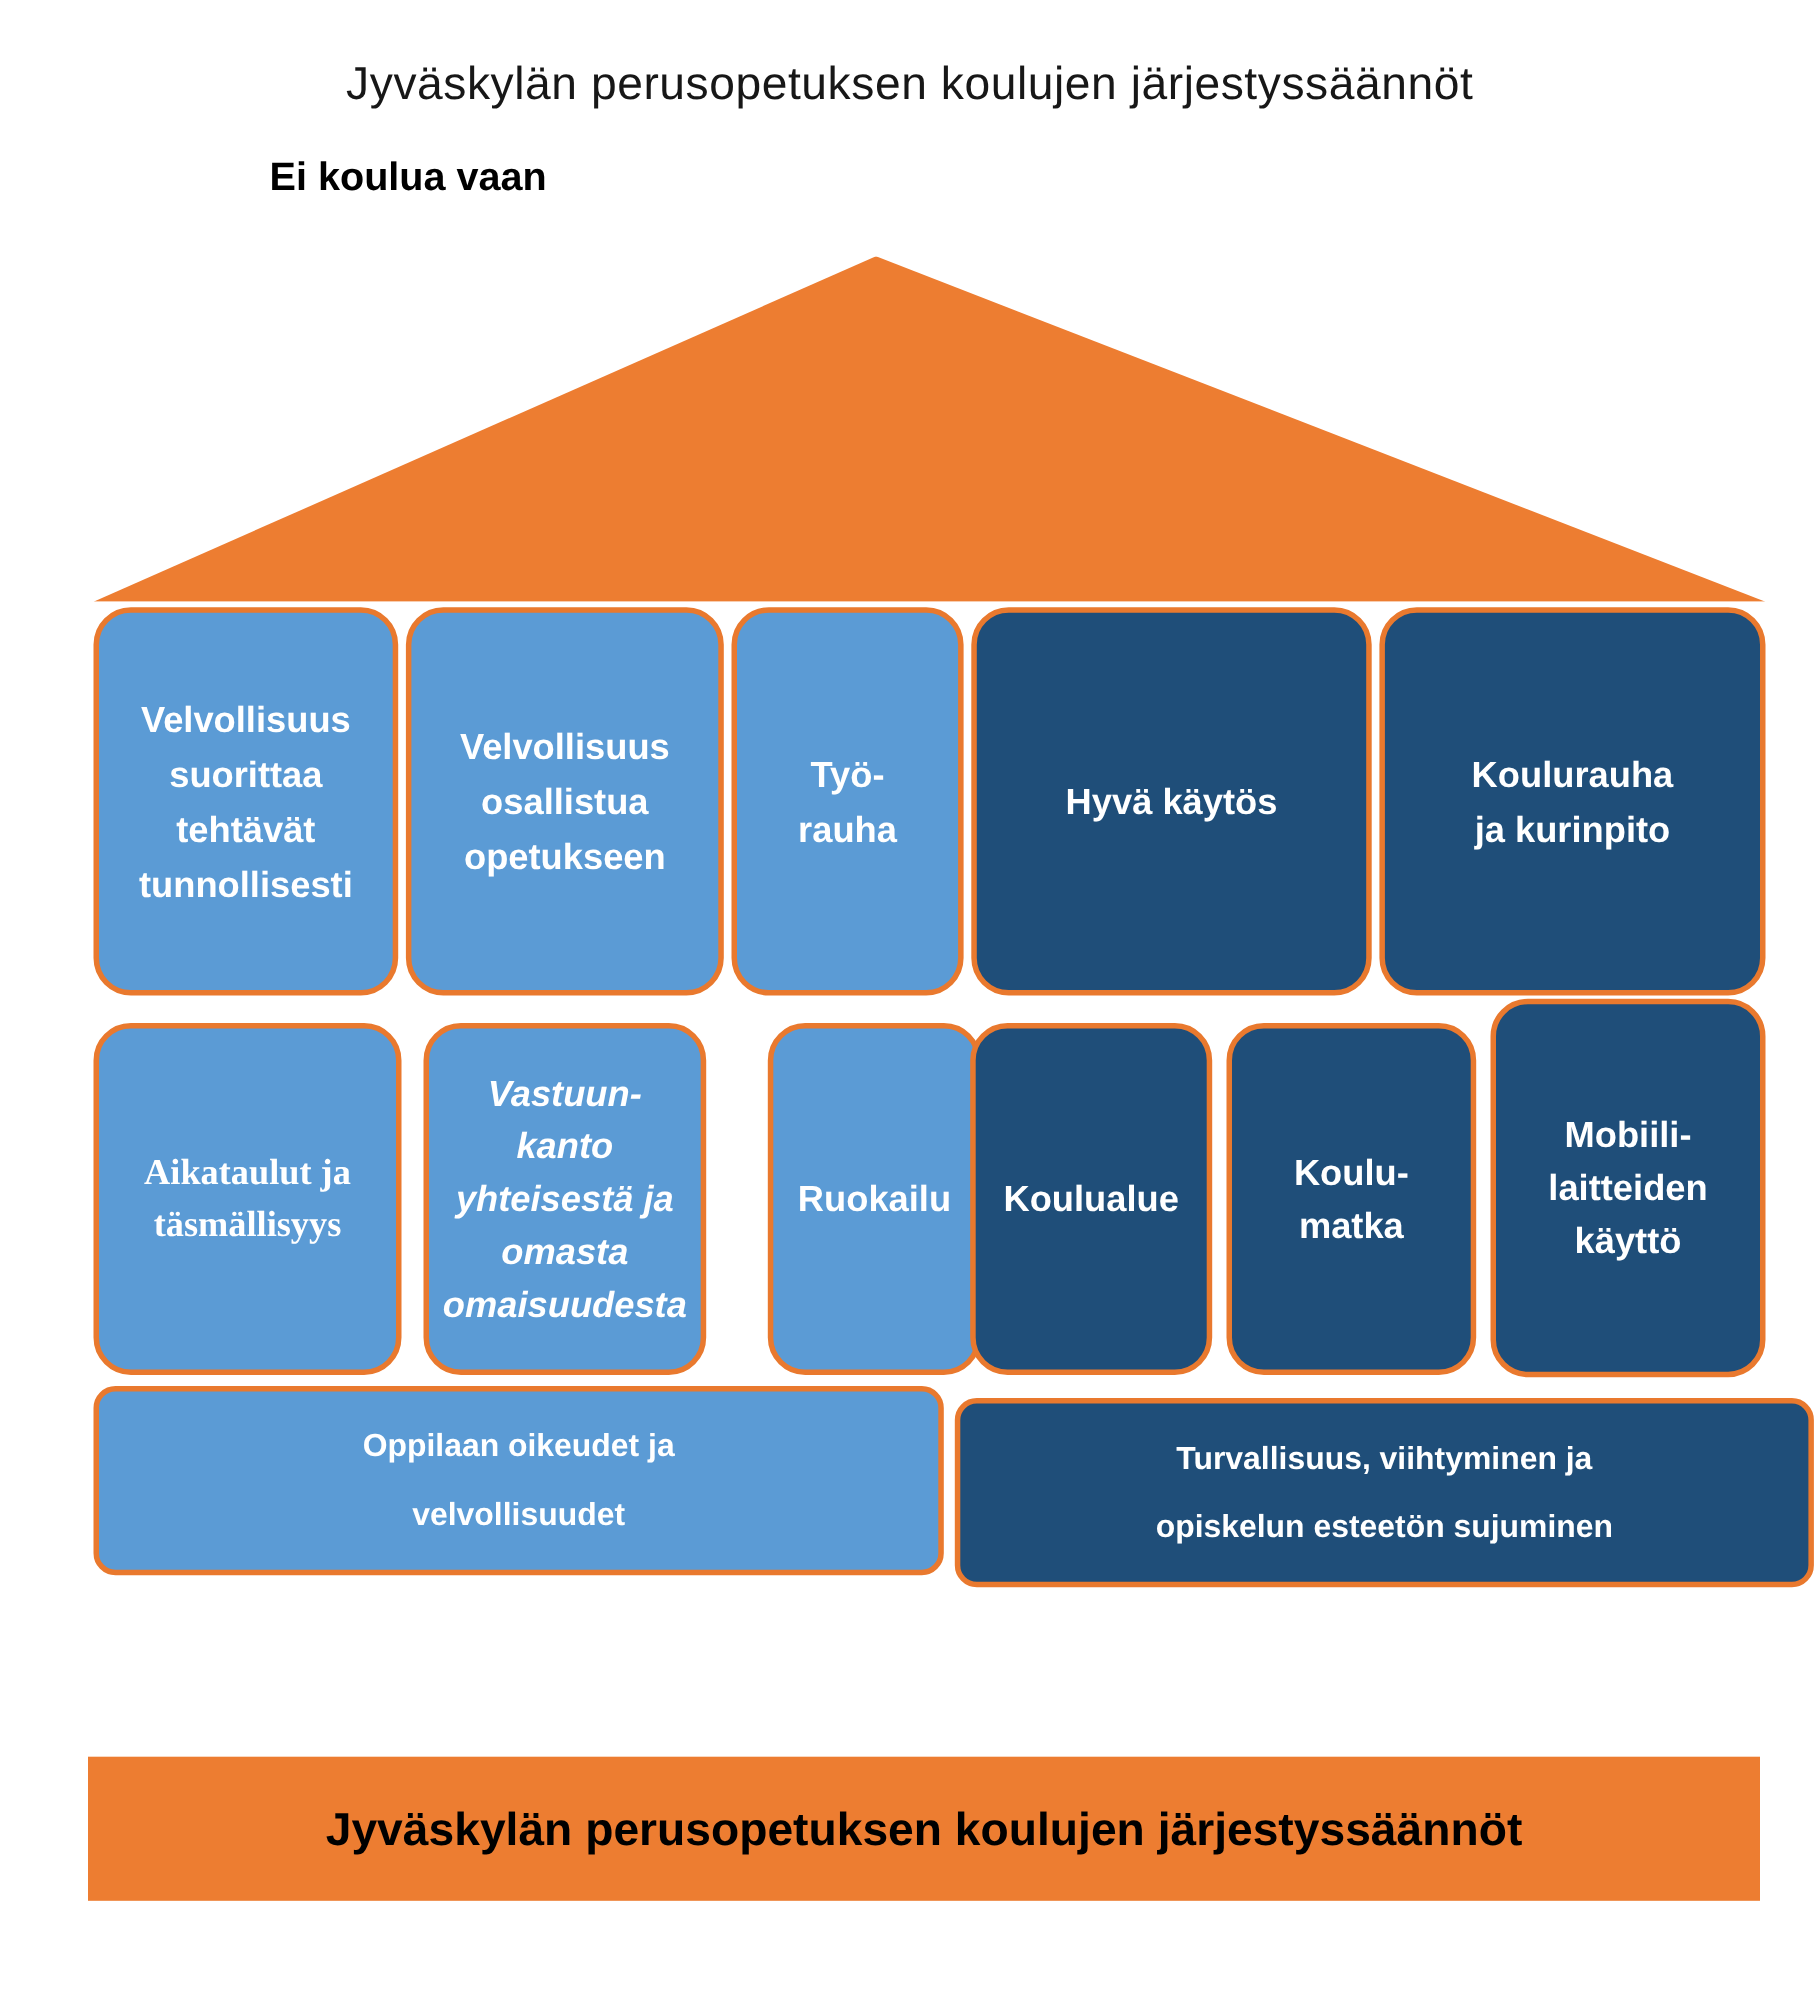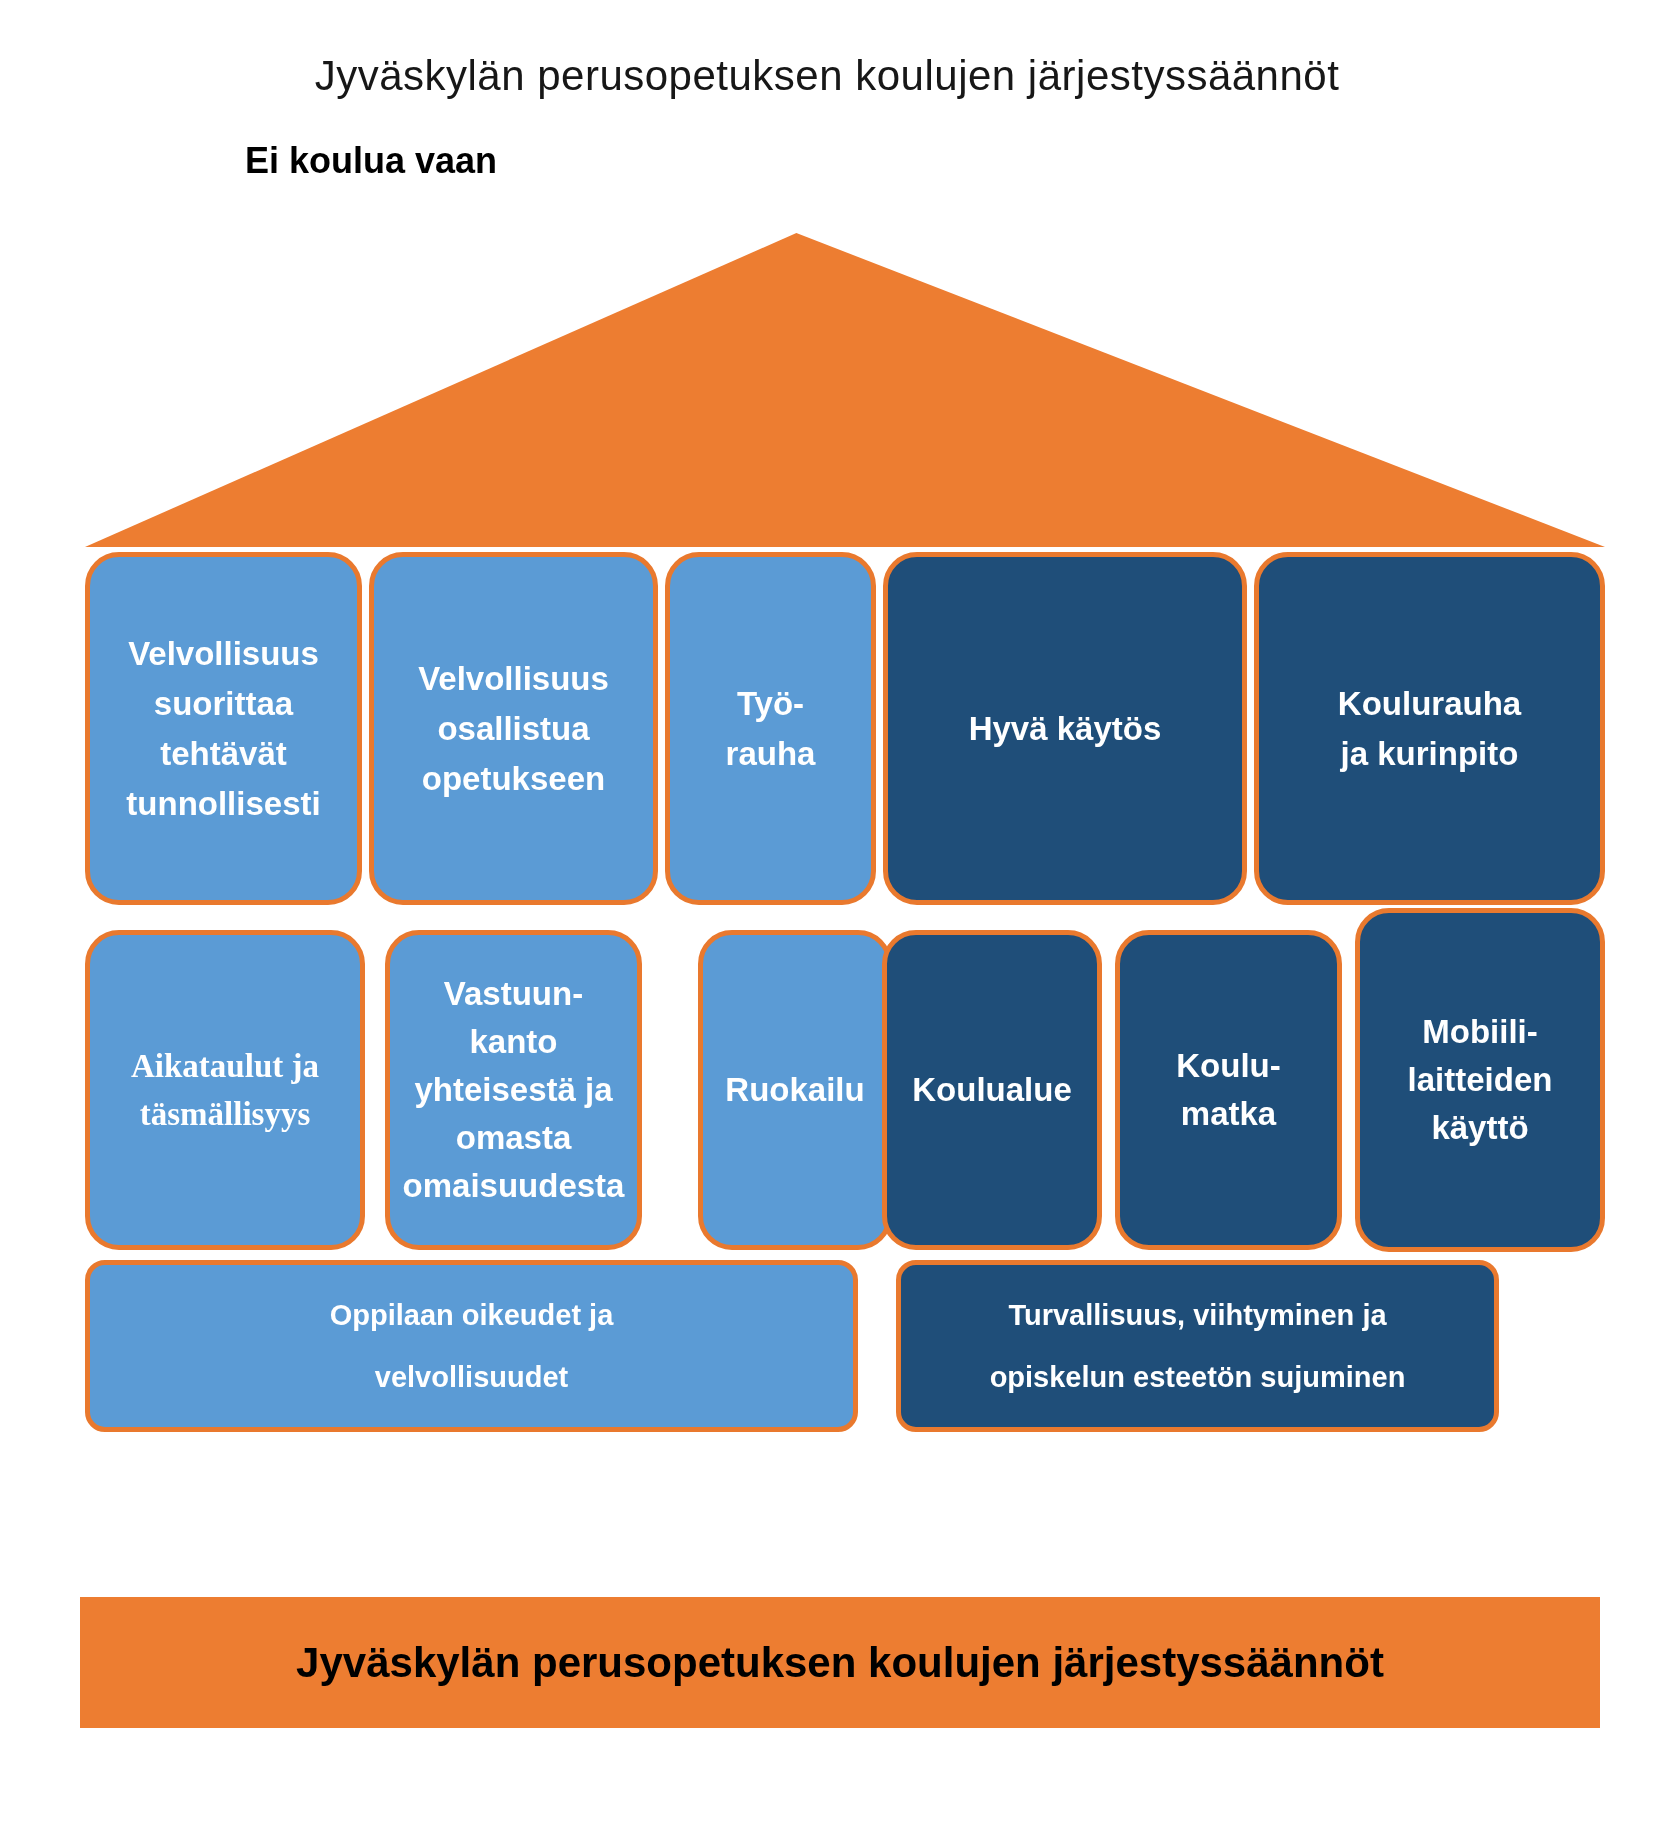--- a/index.html
+++ b/index.html
@@ -74,33 +74,33 @@
 osallistua
 opetukseen</div>
   <div class="box light r1" style="left:665px;width:211px;">Työ-
 rauha</div>
   <div class="box dark r1" style="left:883px;width:364px;">Hyvä käytös</div>
   <div class="box dark r1" style="left:1254px;width:351px;">Koulurauha
 ja kurinpito</div>
 
   <div class="box light r2" style="left:85px;width:280px;font-family:Liberation Serif, serif;">Aikataulut ja
 täsmällisyys</div>
-  <div class="box light r2" style="left:385px;width:257px;">Vastuun-
+  <div class="box light r2" style="left:385px;width:257px;font-style:italic;">Vastuun-
 kanto
 yhteisestä ja
 omasta
 omaisuudesta</div>
   <div class="box light r2" style="left:698px;width:194px;">Ruokailu</div>
   <div class="box dark r2" style="left:882px;width:220px;">Koulualue</div>
   <div class="box dark r2" style="left:1115px;width:227px;">Koulu-
 matka</div>
   <div class="box dark r2" style="left:1355px;width:250px;top:908px;height:344px;">Mobiili-
 laitteiden
 käyttö</div>
 
   <div class="box light wide" style="left:85px;width:773px;">Oppilaan oikeudet ja
 velvollisuudet</div>
-  <div class="box dark wide" style="left:896px;width:603px;">Turvallisuus, viihtyminen ja
+  <div class="box dark wide" style="left:868px;width:781px;margin-top:11px;">Turvallisuus, viihtyminen ja
 opiskelun esteetön sujuminen</div>
 
   <div class="bar bar-orange">Jyväskylän perusopetuksen koulujen järjestyssäännöt</div>
 
 </div>
 
 </body></html>

